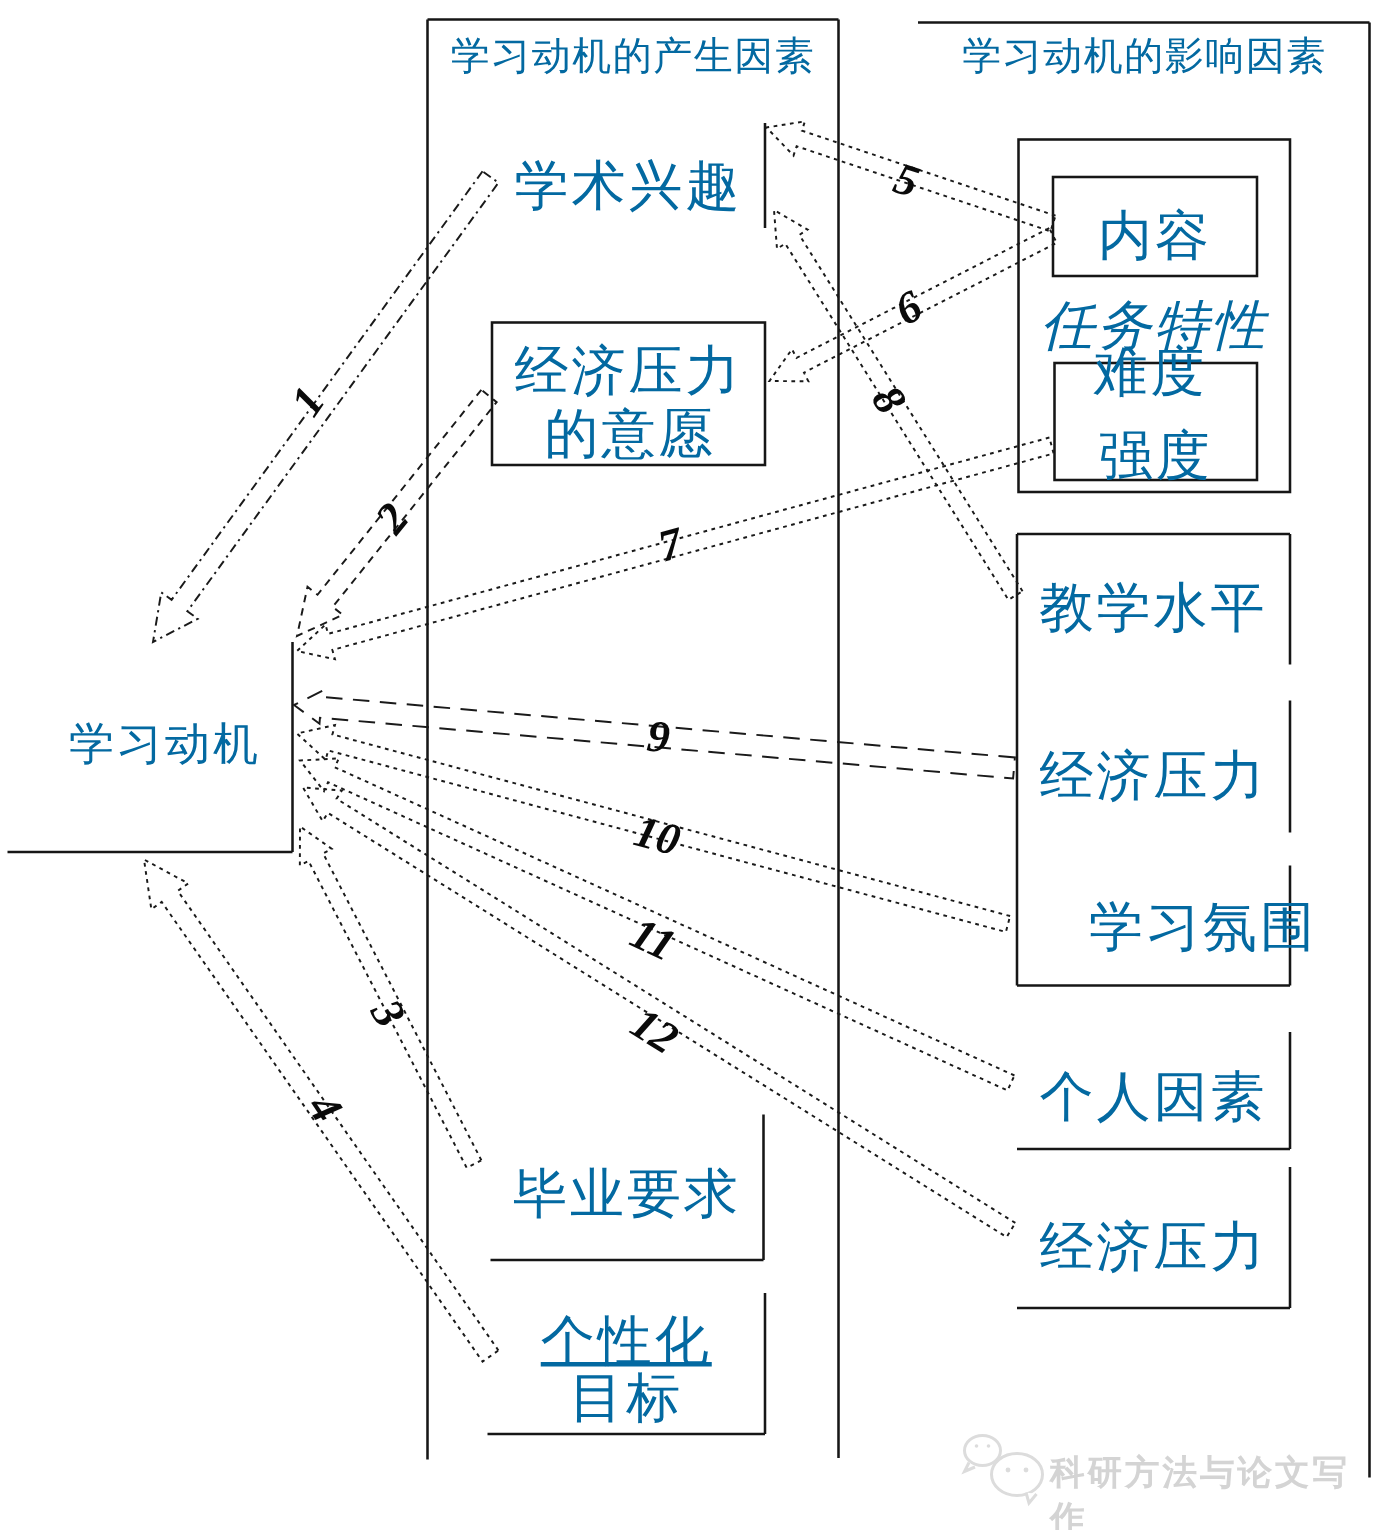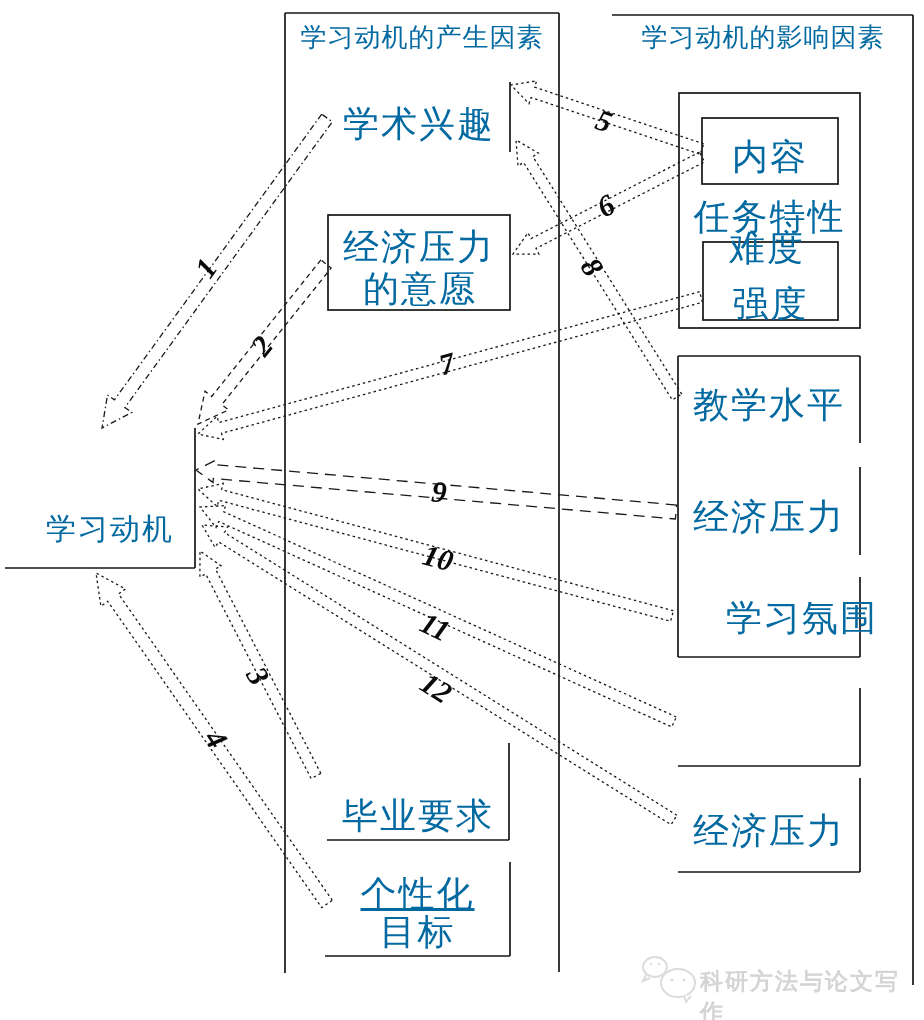--- a/index.html
+++ b/index.html
@@ -95,36 +95,37 @@
       <polygon class="arrow" points="681.7,394.1 532.9,156.6 538.4,153.1 516.0,140.0 518.0,165.9 523.5,162.4 672.3,399.9" stroke-dasharray="2.5 3"></polygon>
       <polygon class="arrow" points="676.6,505.0 214.5,464.6 214.9,460.6 196.0,470.0 213.0,482.5 213.3,478.5 675.4,519.0" stroke-dasharray="11 7"></polygon>
       <polygon class="arrow" points="673.4,610.7 221.6,489.6 223.3,483.4 198.0,489.0 217.1,506.5 218.8,500.3 670.6,621.3" stroke-dasharray="2.5 3"></polygon>
       <polygon class="arrow" points="676.3,717.0 223.2,511.5 225.9,505.6 200.0,507.0 216.0,527.4 218.7,521.5 671.7,727.0" stroke-dasharray="2.5 3"></polygon>
       <polygon class="arrow" points="676.9,815.3 224.4,532.5 227.9,527.0 202.0,525.0 215.1,547.4 218.6,541.9 671.1,824.7" stroke-dasharray="2.5 3"></polygon>
     </svg>
 
   <div class="lbl fs-header" style="left:285px;top:23px;width:274px;">学习动机的产生因素</div>
   <div class="lbl fs-header" style="left:613px;top:23px;width:300px;">学习动机的影响因素</div>
 
-  <div class="lbl fs-moto" style="left:30px;top:480px;width:160px;margin-top:32px;">学习动机</div>
+  <div class="lbl fs-moto" style="left:30px;top:480px;width:160px;">学习动机</div>
 
   <div class="lbl fs-node" style="left:329px;top:104px;width:180px;">学术兴趣</div>
   <div class="lbl fs-node" style="left:328px;top:227px;width:182px;">经济压力</div>
   <div class="lbl fs-node" style="left:328px;top:269px;width:184px;">的意愿</div>
-  <div class="lbl fs-node" style="left:327px;top:776px;width:182px;margin-top:20px;">毕业要求</div>
+  <div class="lbl fs-node" style="left:327px;top:776px;width:182px;">毕业要求</div>
   <div class="lbl fs-node" style="left:325px;top:874px;width:185px;text-decoration:underline;">个性化</div>
   <div class="lbl fs-node" style="left:325px;top:912px;width:185px;">目标</div>
 
   <div class="lbl fs-node" style="left:702px;top:137px;width:136px;">内容</div>
-  <div class="lbl fs-node" style="left:679px;top:197px;width:181px;">任务特性</div>
+  <div class="lbl fs-node" style="left:679px;top:197px;width:181px;font-style:italic;">任务特性</div>
   <div class="lbl fs-node" style="left:703px;top:228px;width:128px;">难度</div>
   <div class="lbl fs-node" style="left:703px;top:284px;width:135px;">强度</div>
   <div class="lbl fs-node" style="left:678px;top:385px;width:182px;">教学水平</div>
   <div class="lbl fs-node" style="left:678px;top:497px;width:182px;">经济压力</div>
   <div class="lbl fs-node" style="left:678px;top:598px;width:182px;padding-left:33px;">学习氛围</div>
+  <div class="lbl fs-node" style="left:678px;top:711px;width:182px;">个人因素</div>
   <div class="lbl fs-node" style="left:678px;top:811px;width:182px;">经济压力</div>
 
   <div class="wm-text">科研方法与论文写作</div>
 <span class="arrow-num" style="left: 206px; top: 268px; transform: translate(-50%, -50%) rotate(-55deg);">1</span>
     <span class="arrow-num" style="left: 262px; top: 346px; transform: translate(-50%, -50%) rotate(-51deg);">2</span>
     <span class="arrow-num" style="left: 258px; top: 676px; transform: translate(-50%, -50%) rotate(60deg);">3</span>
     <span class="arrow-num" style="left: 216px; top: 739px; transform: translate(-50%, -50%) rotate(56deg);">4</span>
     <span class="arrow-num" style="left: 604px; top: 121px; transform: translate(-50%, -50%) rotate(18deg);">5</span>
     <span class="arrow-num" style="left: 606px; top: 206px; transform: translate(-50%, -50%) rotate(-28deg);">6</span>
     <span class="arrow-num" style="left: 447px; top: 364px; transform: translate(-50%, -50%) rotate(-15deg);">7</span>

